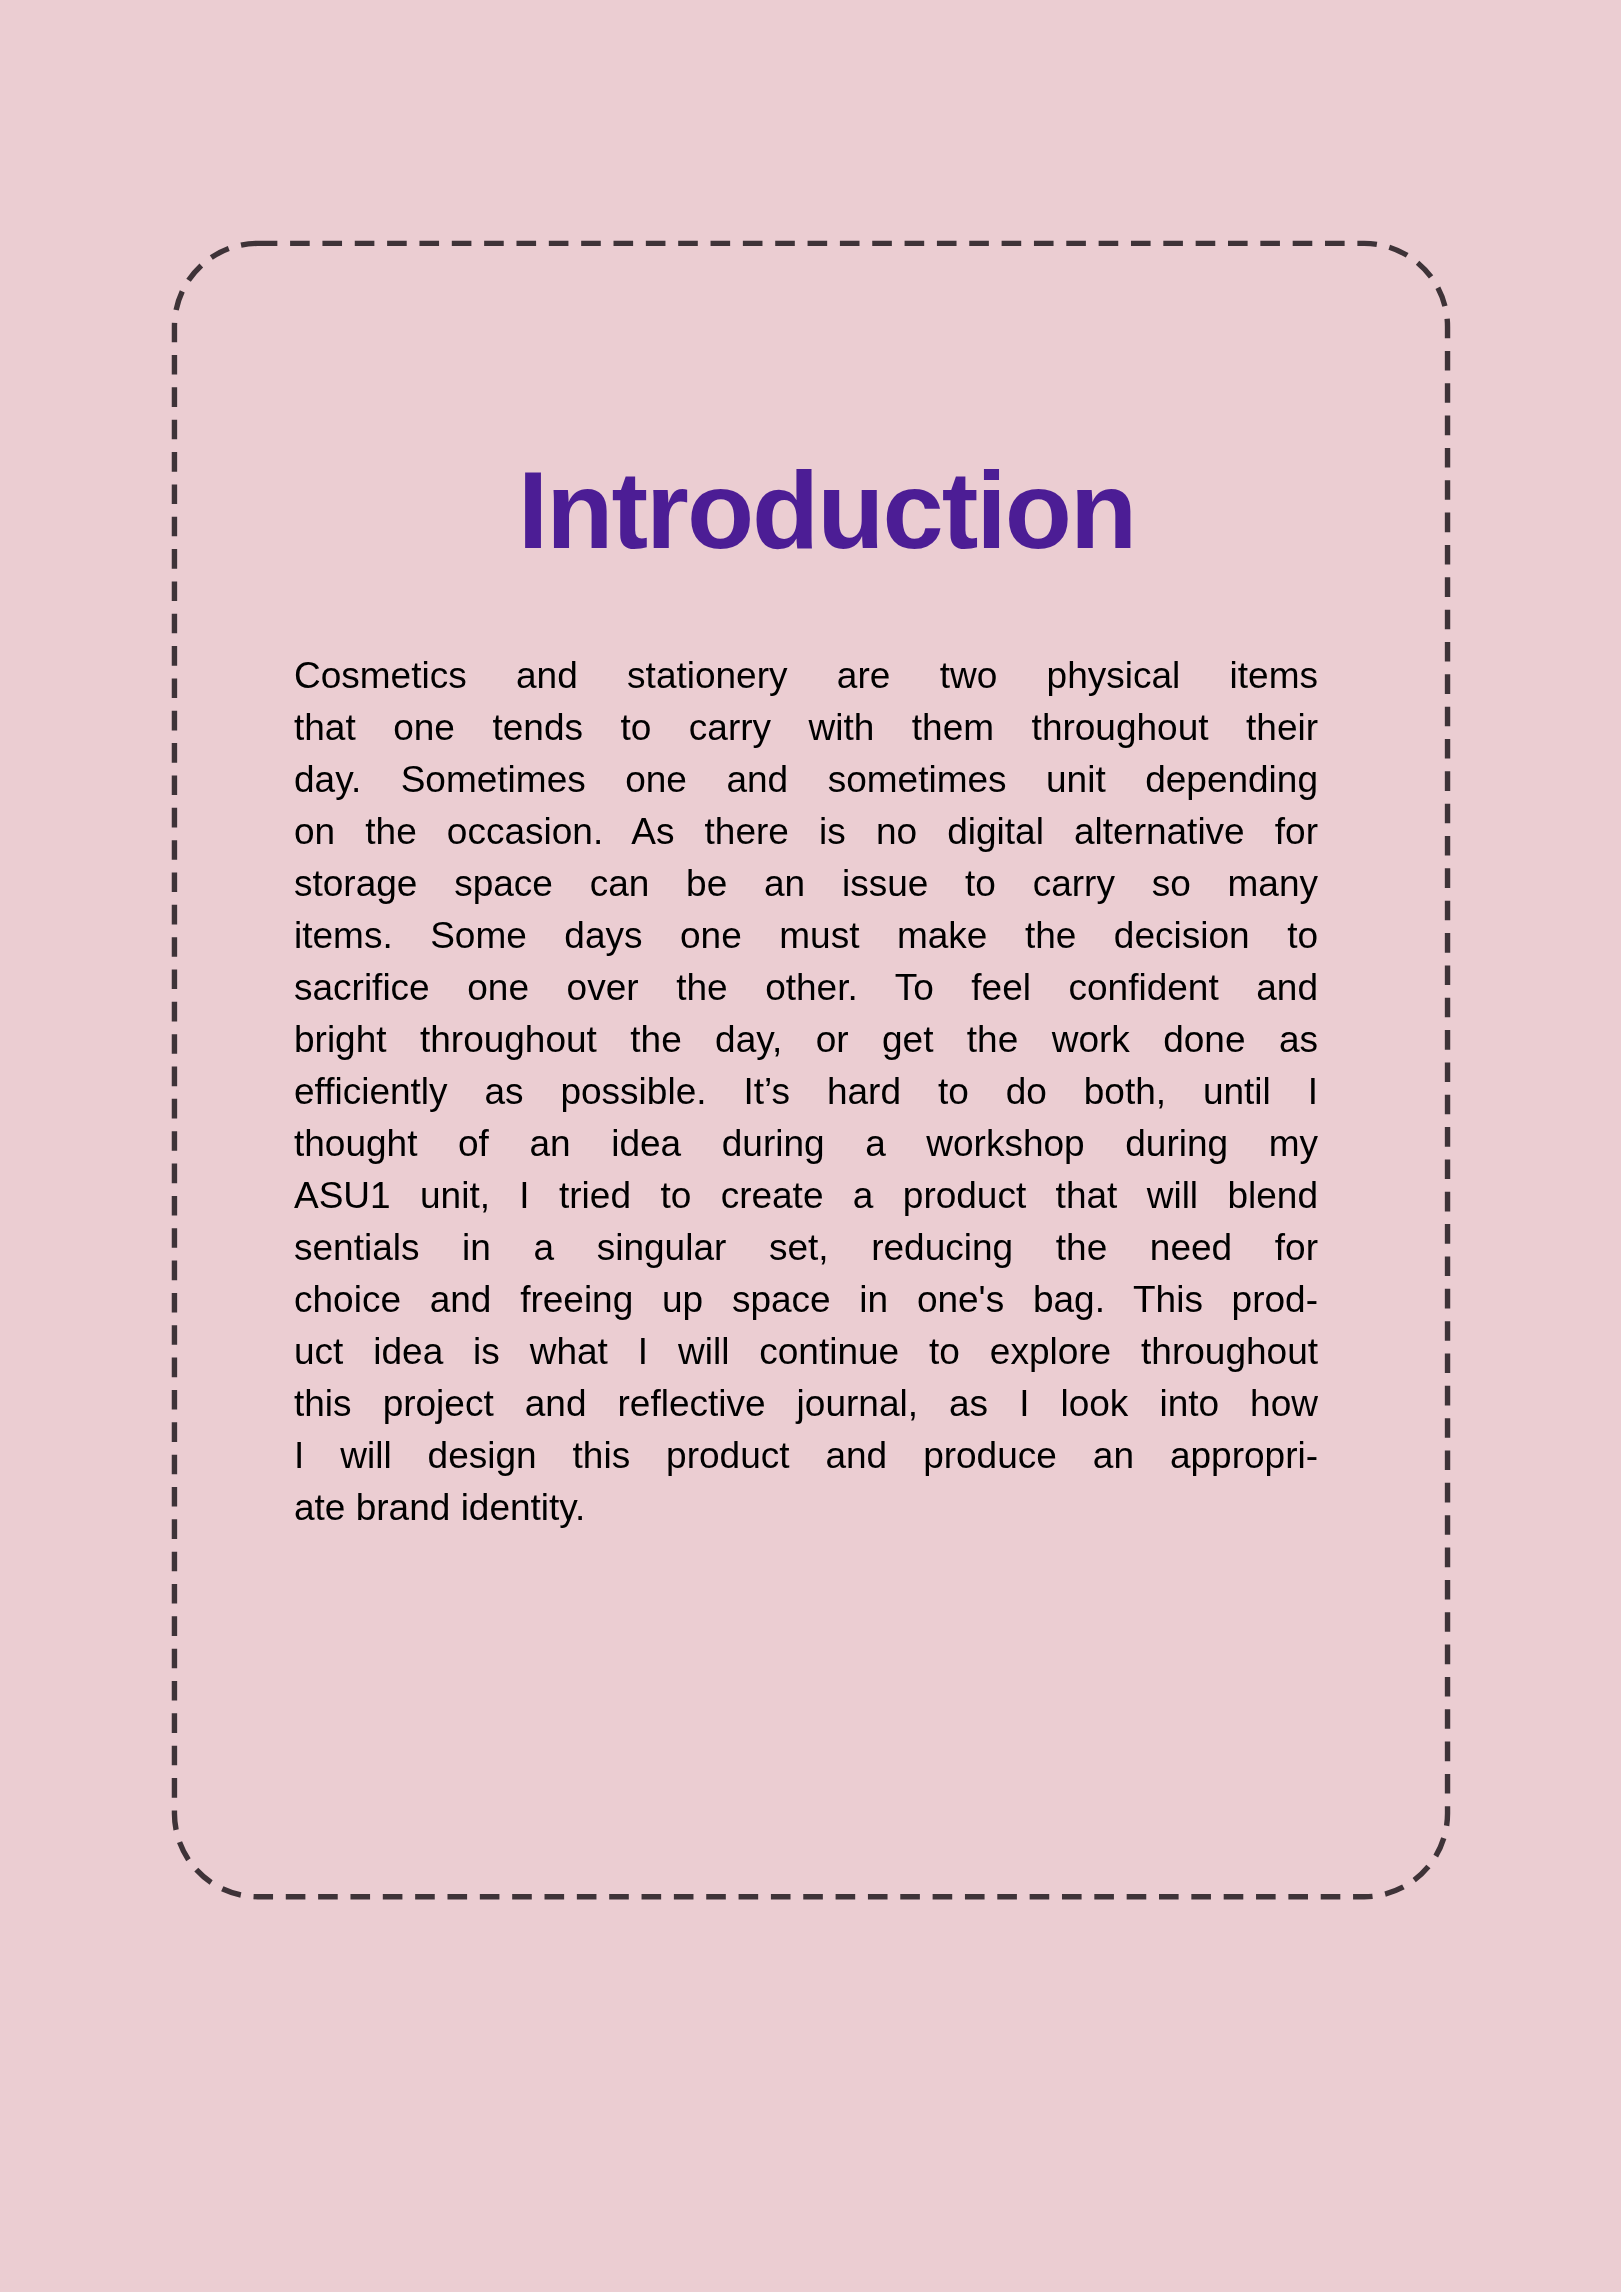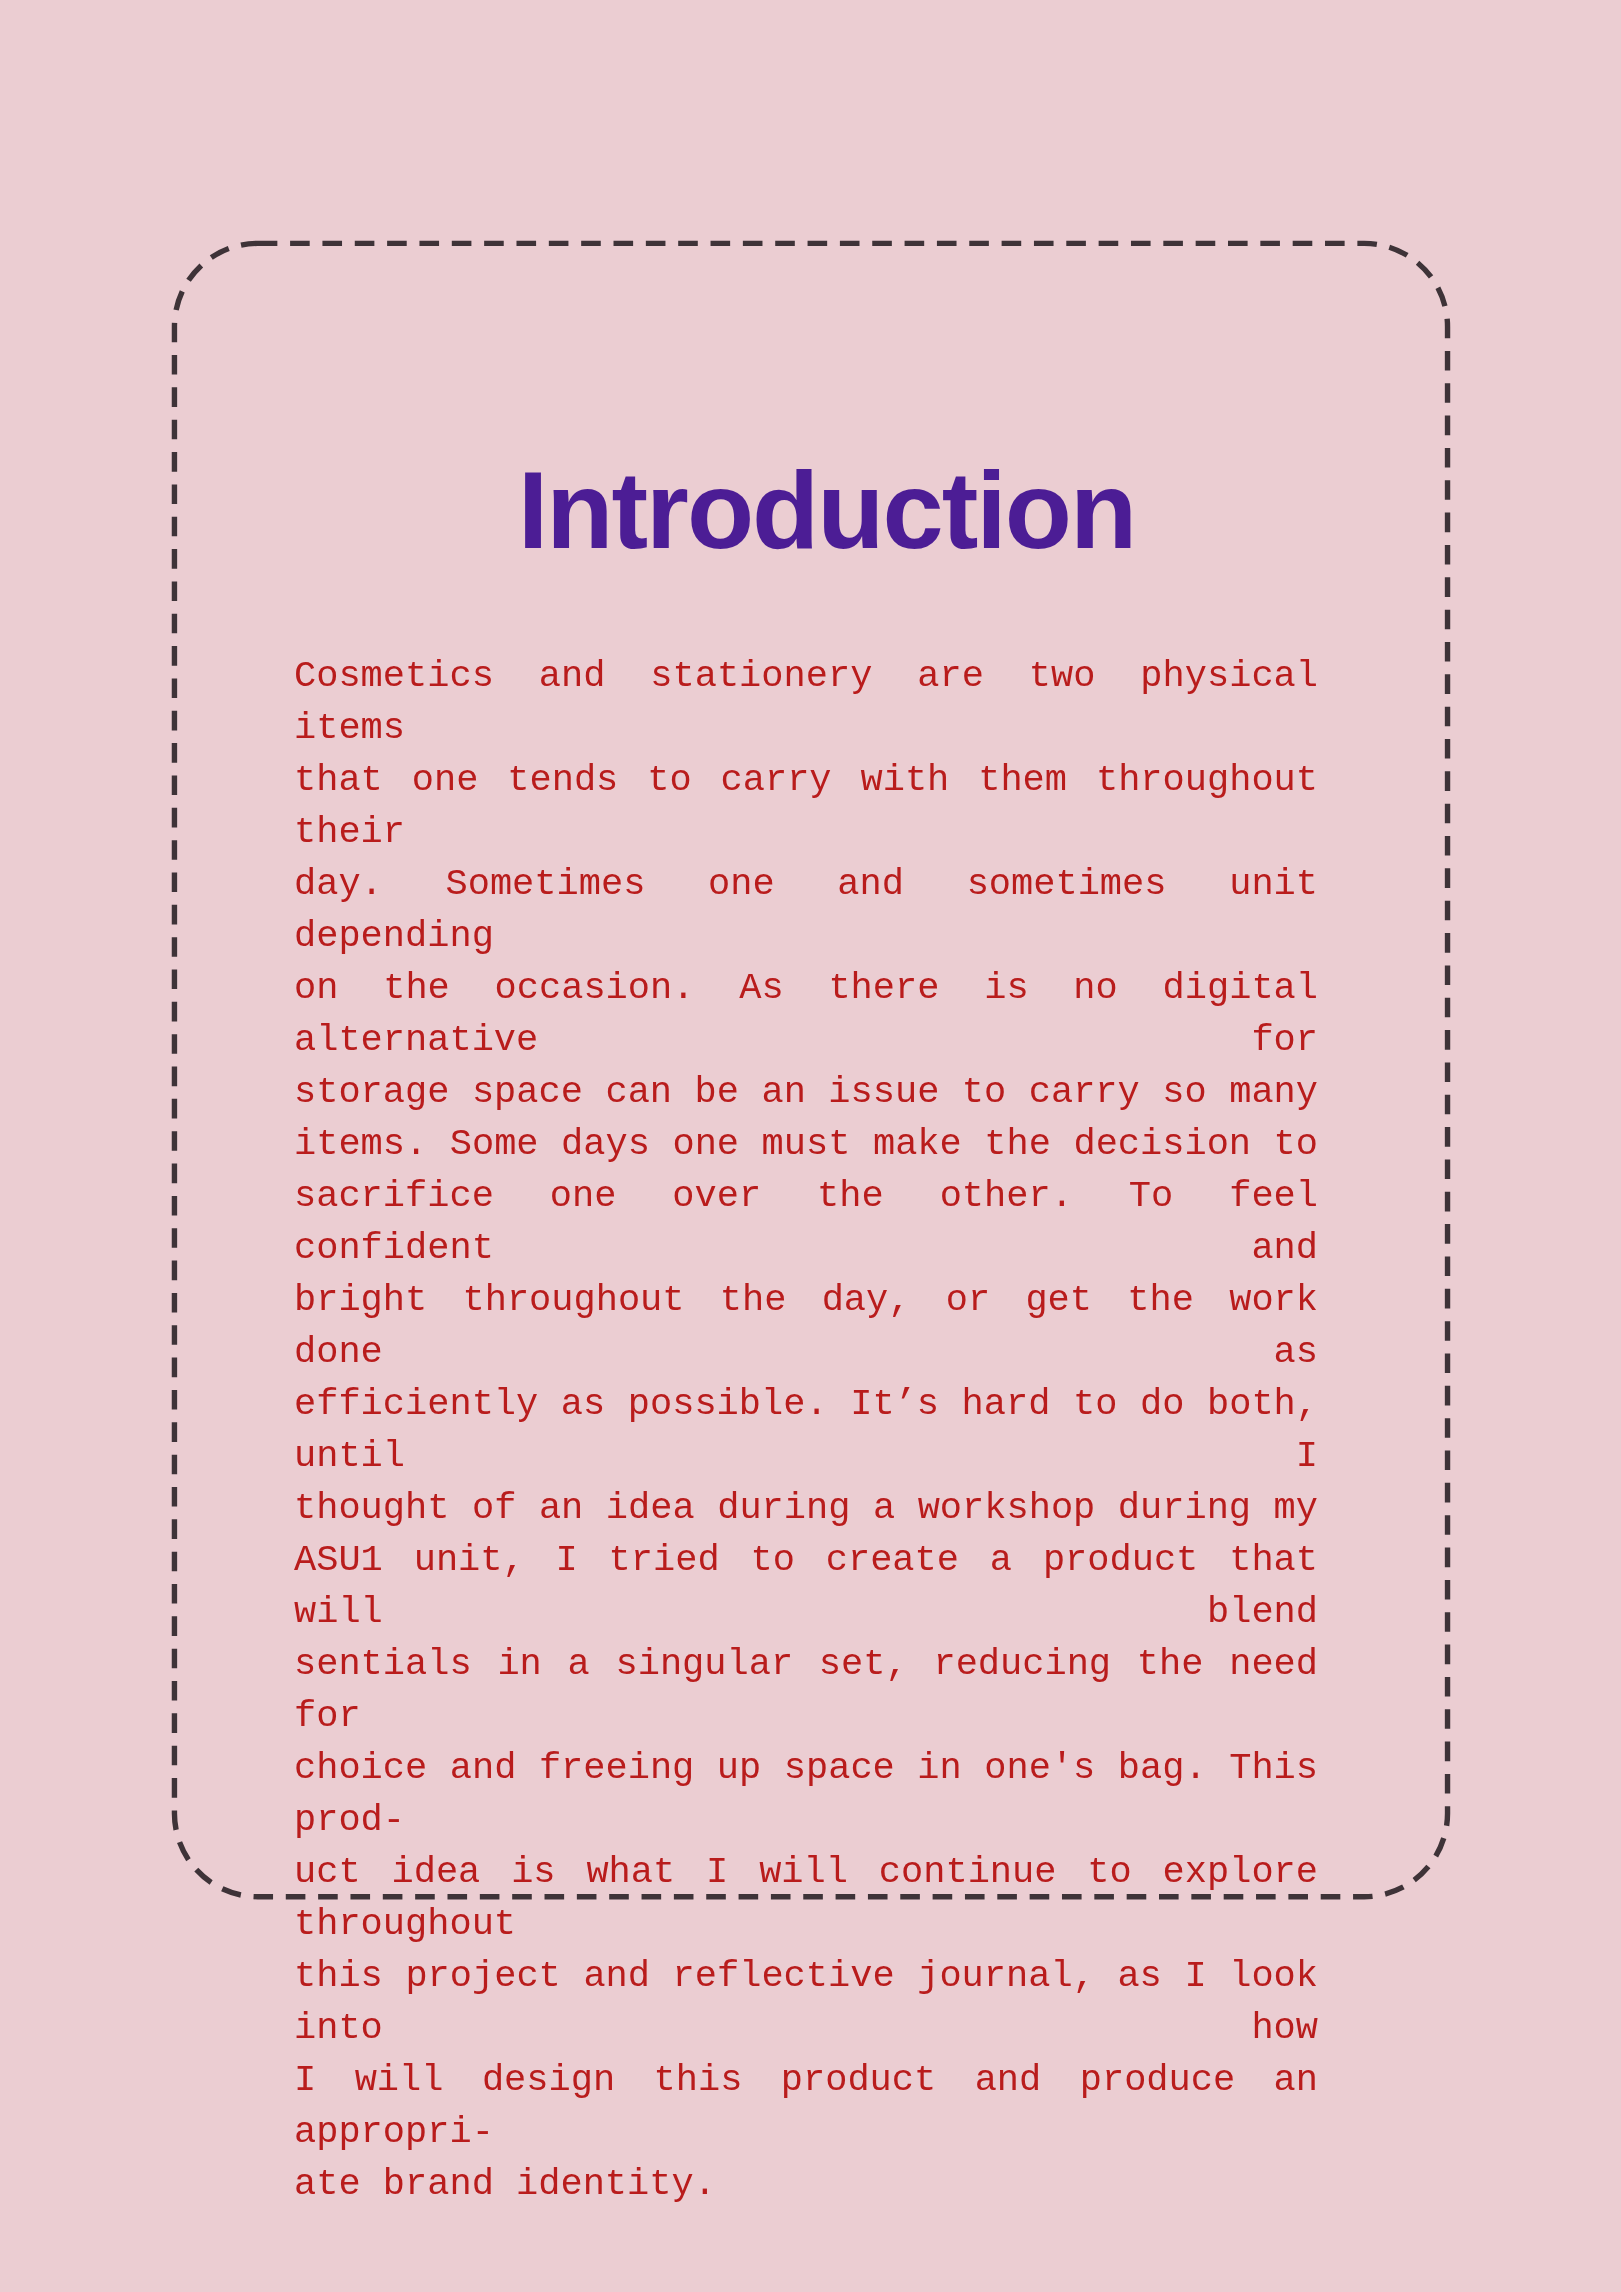--- a/index.html
+++ b/index.html
@@ -36,22 +36,22 @@
     font-size: 110px;
     line-height: 1.15;
     letter-spacing: -2px;
     color: #4c1d95;
   }
   .paragraph {
     position: absolute;
     left: 294px;
     top: 650px;
     width: 1024px;
-    color: #b91c1c;
-    font-family: Liberation Mono, monospace;
+    color: #000000;
+    font-family: Liberation Sans, sans-serif;
     font-size: 37px;
     line-height: 52px;
   }
   .paragraph .line {
     text-align: justify;
     text-align-last: justify;
     white-space: normal;
   }
   .paragraph .line.last {
     text-align: right;

